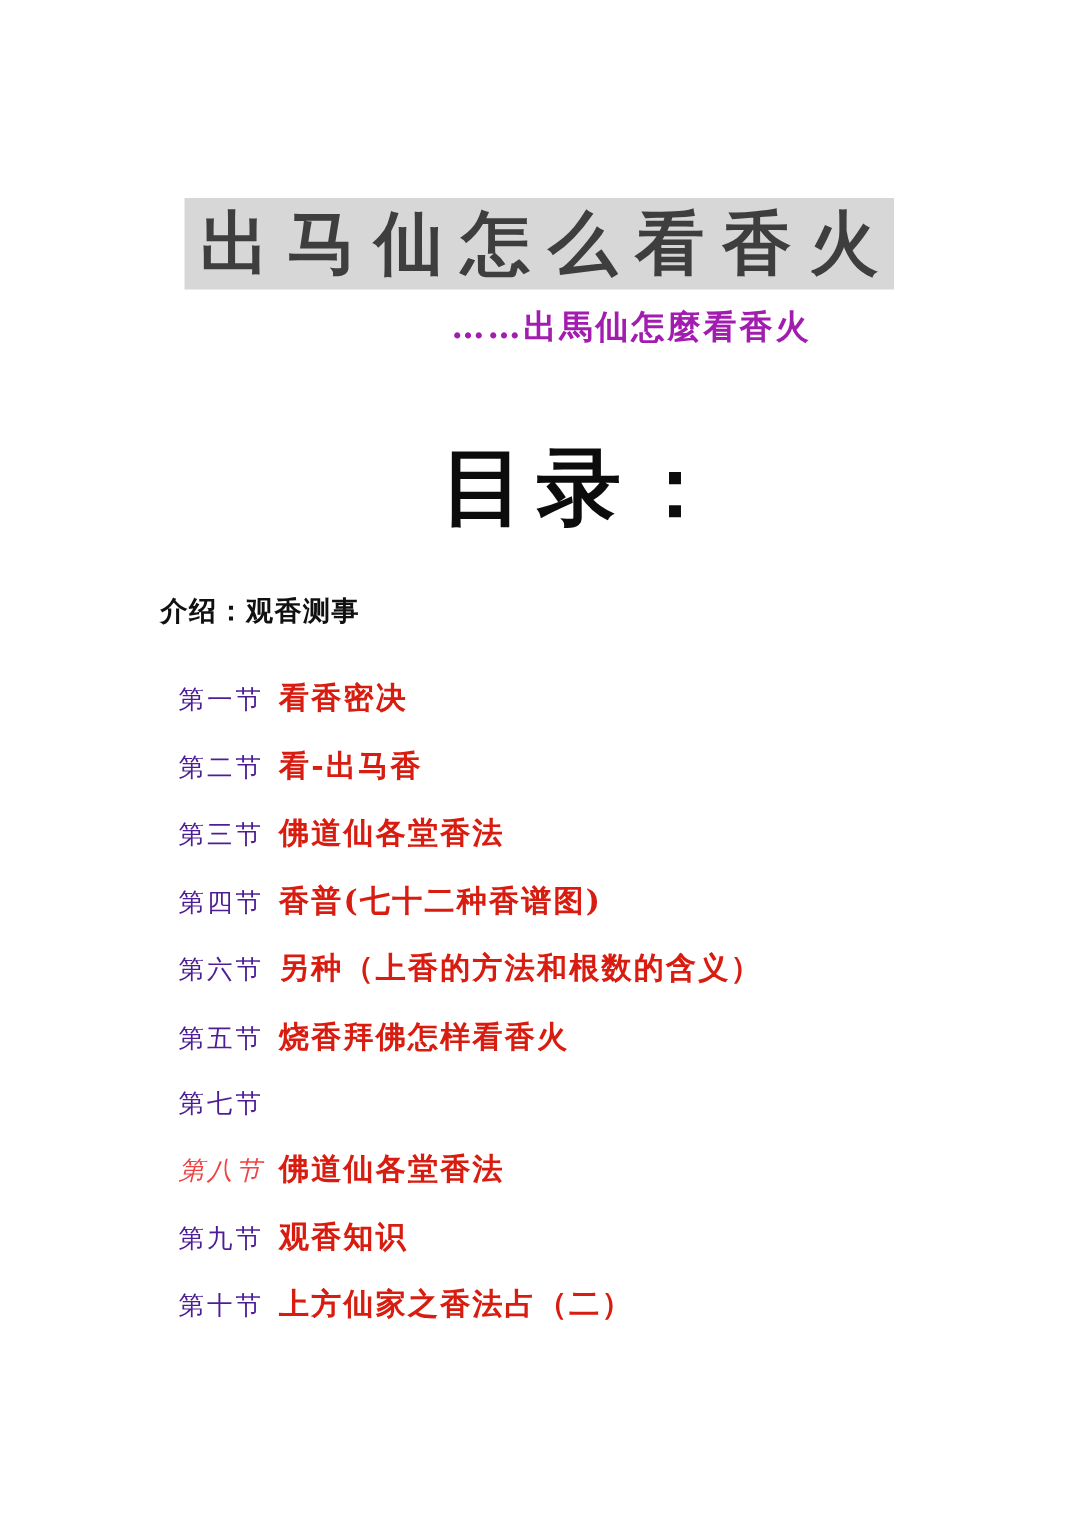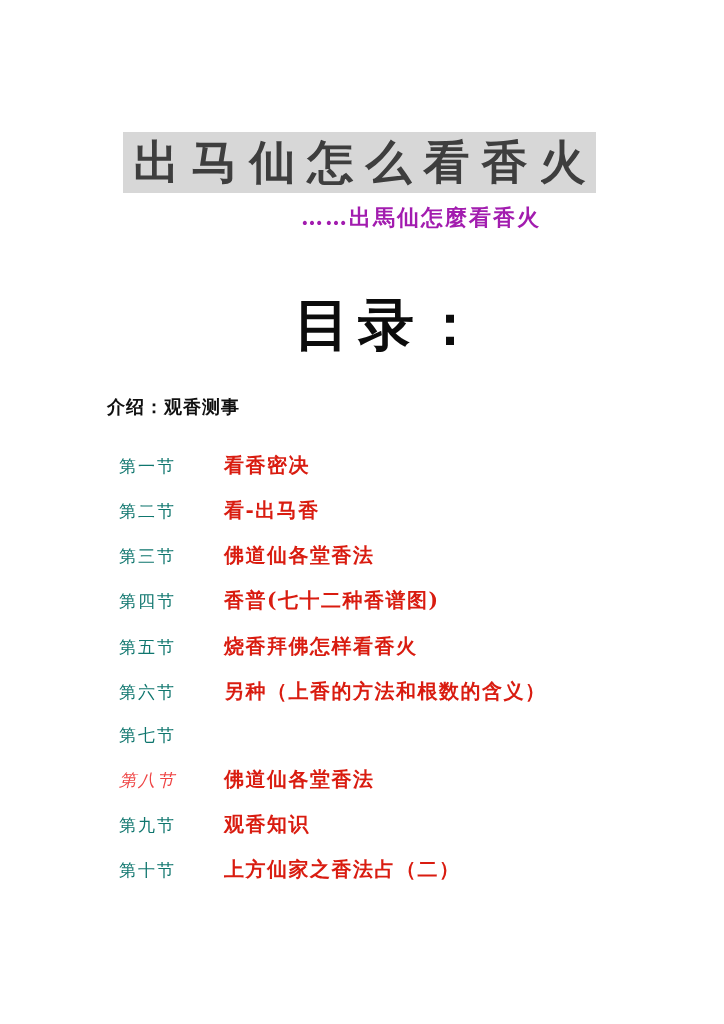--- a/index.html
+++ b/index.html
@@ -78,34 +78,33 @@
     align-items: baseline;
     line-height: 20px;
     margin-bottom: 23px;
     white-space: nowrap;
   }
   .toc-row.group-gap { margin-top: 24px; }
   .toc-label {
     width: 67px;
     flex: 0 0 67px;
     font-size: 17px;
-    color: #0f766e;
+    color: #4c1d95;
     letter-spacing: 2px;
   }
   .toc-label.brush {
     font-style: italic;
     color: #ef4444;
   }
   .toc-title {
     font-family: "DejaVu Serif", serif;
     font-size: 20px;
     font-weight: bold;
     color: #d91c10;
     letter-spacing: 1.5px;
-    margin-left: 38px;
   }
 </style>
 </head>
 <body>
 
 <div class="page">
 
   <div class="banner">
     <span class="banner-title">出马仙怎么看香火</span>
   </div>
@@ -126,27 +125,27 @@
       <span class="toc-title">看-出马香</span>
     </li>
     <li class="toc-row">
       <span class="toc-label">第三节</span>
       <span class="toc-title">佛道仙各堂香法</span>
     </li>
     <li class="toc-row">
       <span class="toc-label">第四节</span>
       <span class="toc-title">香普(七十二种香谱图)</span>
     </li>
+    <li class="toc-row">
+      <span class="toc-label">第六节</span>
+      <span class="toc-title">另种（上香的方法和根数的含义）</span>
+    </li>
     <li class="toc-row group-gap">
       <span class="toc-label">第五节</span>
       <span class="toc-title">烧香拜佛怎样看香火</span>
-    </li>
-    <li class="toc-row">
-      <span class="toc-label">第六节</span>
-      <span class="toc-title">另种（上香的方法和根数的含义）</span>
     </li>
     <li class="toc-row">
       <span class="toc-label">第七节</span>
     </li>
     <li class="toc-row">
       <span class="toc-label brush">第八节</span>
       <span class="toc-title">佛道仙各堂香法</span>
     </li>
     <li class="toc-row">
       <span class="toc-label">第九节</span>

